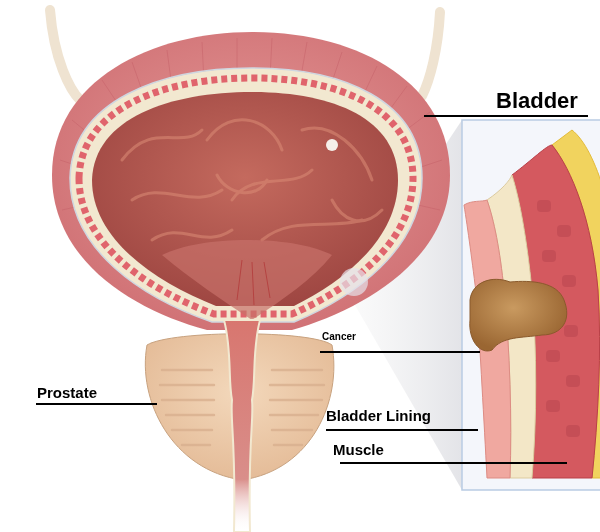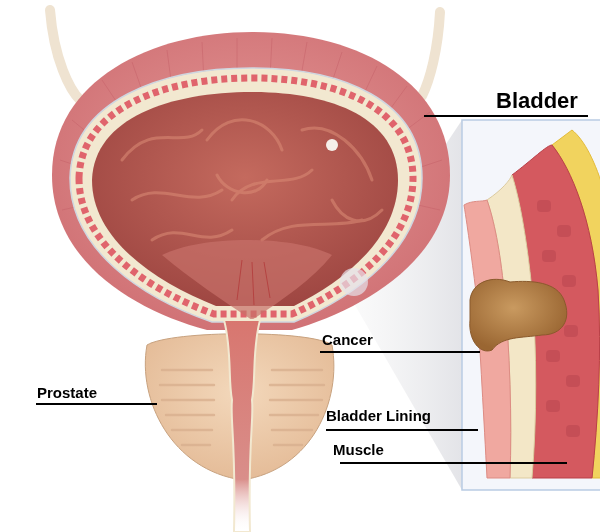--- a/index.html
+++ b/index.html
@@ -1,20 +1,20 @@
 <!DOCTYPE html>
 <html><head>
 <meta charset="utf-8">
 <style>
   html, body { margin:0; padding:0; background:#ffffff; }
   #stage { position:relative; width:600px; height:532px; overflow:hidden; background:#ffffff; font-family:Liberation Sans, sans-serif;margin-left:32px; }
   svg.art { position:absolute; left:0; top:0; }
   .label { position:absolute; font-weight:bold; color:#000; white-space:nowrap; }
   .lbl-bladder { left:464px; top:88px; font-size:22px; }
-  .lbl-cancer { left:290px; top:331px; font-size:15px;text-align:center; }
+  .lbl-cancer { left:290px; top:331px; font-size:10px;text-align:center; }
   .lbl-prostate { left:5px; top:384px; font-size:15px; }
   .lbl-lining { left:294px; top:407px; font-size:15px; }
   .lbl-muscle { left:301px; top:441px; font-size:15px; }
 </style>
 </head>
 <body>
 
 <div id="stage">
   <svg class="art" width="600" height="532" viewBox="0 0 600 532">
     <defs>

